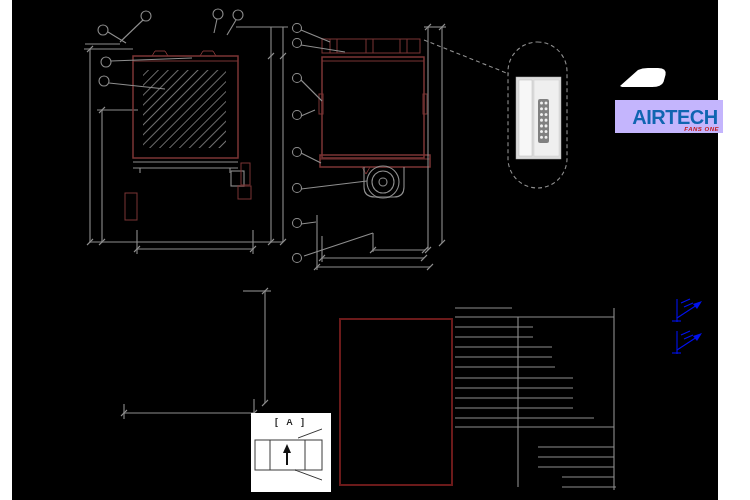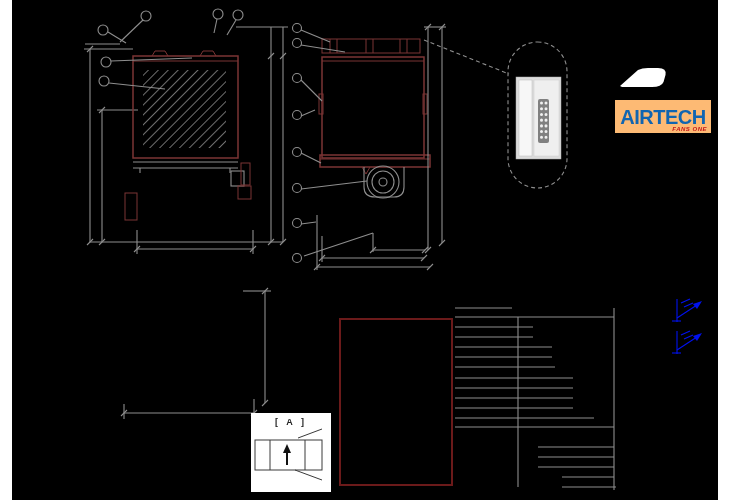--- a/index.html
+++ b/index.html
@@ -10,22 +10,22 @@
   #margin-right{left:718px;width:32px;}
   svg{position:absolute;left:0;top:0;}
   .gray{stroke:var(--line-gray);fill:none;stroke-width:1.1;}
   .red{stroke:var(--line-red);fill:none;stroke-width:1.5;}
   .redthin{stroke:var(--line-red);fill:none;stroke-width:1;}
   .outred{stroke:var(--outline-red);fill:none;stroke-width:2;}
   .dash{stroke-dasharray:4 3;}
   .blue{stroke:var(--blue);fill:none;stroke-width:1.1;}
   .bluefill{fill:var(--blue);stroke:none;}
   .blk{stroke:#3a3a3a;fill:none;stroke-width:1;}
-  #logo-box{position:absolute;left:615px;top:100px;width:96px;height:33px;background:#fdba74;
-            display:flex;align-items:center;justify-content:center;}
+  #logo-box{position:absolute;left:615px;top:100px;width:96px;height:33px;background:#c4b5fd;
+            display:flex;align-items:center;justify-content:center;padding-left:12px;}
   #logo-brand{color:var(--logo-blue);font-weight:800;font-size:20px;letter-spacing:-.5px;line-height:1;}
   #logo-tagline{position:absolute;right:4px;bottom:1px;color:var(--logo-red);
                 font-size:6px;font-weight:bold;font-style:italic;letter-spacing:.5px;}
   #detail-a-box{position:absolute;left:251px;top:413px;width:80px;height:79px;background:#fff;}
   #detail-a-label{position:absolute;top:4px;left:0;width:100%;text-align:center;
                   color:#222;font-size:9px;letter-spacing:3px;font-weight:bold;}
 </style>
 </head>
 <body>
 

